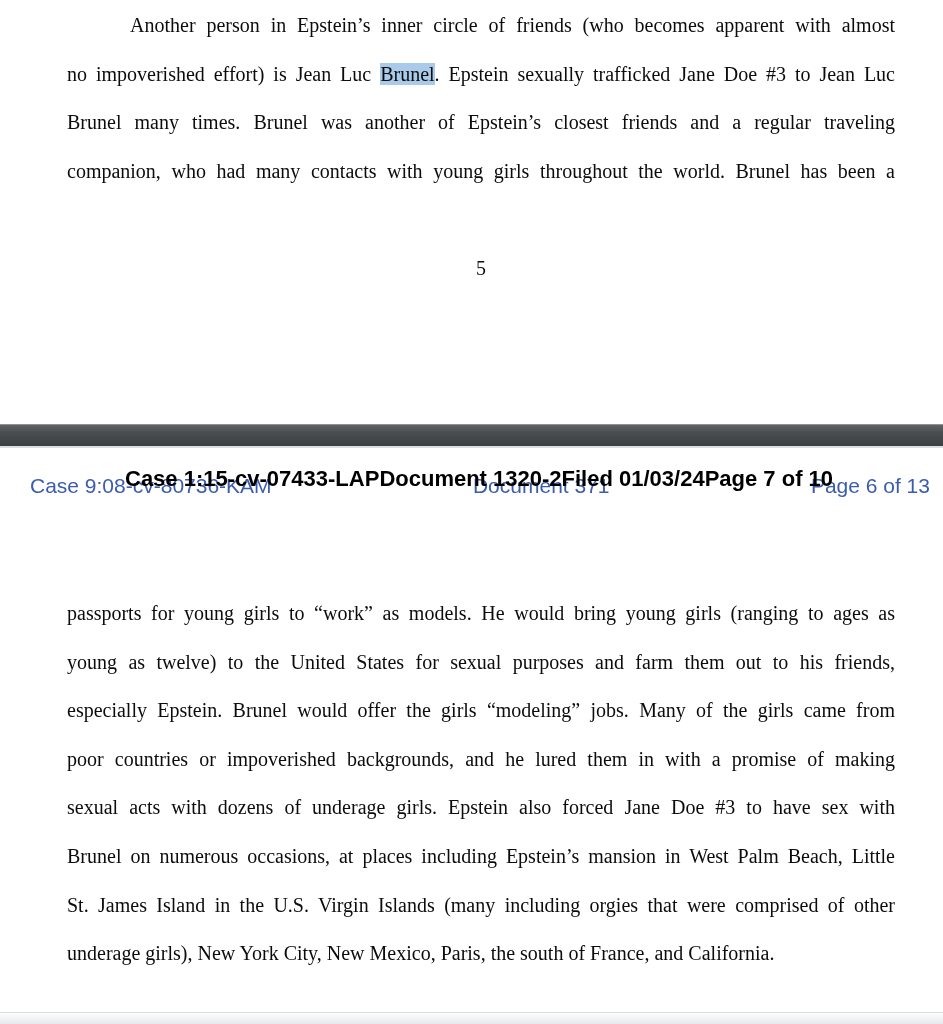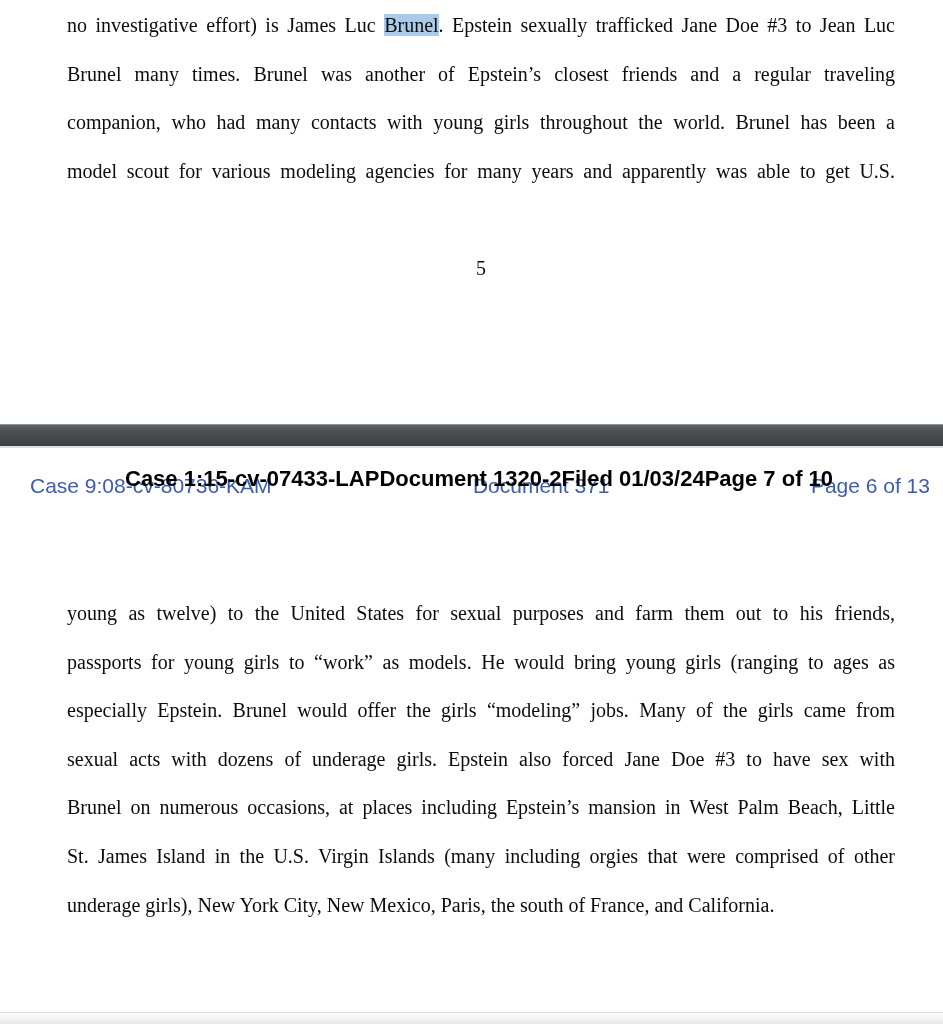--- a/index.html
+++ b/index.html
@@ -61,24 +61,24 @@
     left: 0; bottom: 0;
     width: 943px; height: 11px;
     background: linear-gradient(#fdfdfd, #e7e8ea);
     border-top: 1px solid #dcdddf;
   }
 </style>
 </head>
 <body>
 
 <div id="page1-text" class="page-text">
-    <div class="line"><span>no investigative effort) is James Luc </span><span class="hl" style="background: rgb(169, 202, 233);">Brunel</span><span>.  Epstein sexually trafficked Jane Doe #3 to Jean Luc</span></div>
+    <div class="line indent"><span>Another person in Epstein’s inner circle of friends (who becomes apparent with almost</span></div>
+    <div class="line"><span>no impoverished effort) is Jean Luc </span><span class="hl" style="background: rgb(169, 202, 233);">Brunel</span><span>.  Epstein sexually trafficked Jane Doe #3 to Jean Luc</span></div>
     <div class="line"><span>Brunel many times.  Brunel was another of Epstein’s closest friends and a regular traveling</span></div>
     <div class="line"><span>companion, who had many contacts with young girls throughout the world.  Brunel has been a</span></div>
-    <div class="line"><span>model scout for various modeling agencies for many years and apparently was able to get U.S.</span></div>
   </div>
 
 <div class="page-text" id="page1-number-wrap" style="top:244px;">
   <div class="line center">5</div>
 </div>
 
 <div class="page-separator"></div>
 
 <div id="header-old" class="header-line">
   <span>Case 9:08-cv-80736-KAM</span>
@@ -87,22 +87,23 @@
 </div>
 
 <div id="header-new" class="header-line">
   <span>Case 1:15-cv-07433-LAP</span>
   <span>Document 1320-2</span>
   <span>Filed 01/03/24</span>
   <span>Page 7 of 10</span>
 </div>
 
 <div id="page2-text" class="page-text">
+    <div class="line"><span>passports for young girls to “work” as models.  He would bring young girls (ranging to ages as</span></div>
     <div class="line"><span>young as twelve) to the United States for sexual purposes and farm them out to his friends,</span></div>
-    <div class="line"><span>passports for young girls to “work” as models.  He would bring young girls (ranging to ages as</span></div>
     <div class="line"><span>especially Epstein.  Brunel would offer the girls “modeling” jobs.  Many of the girls came from</span></div>
+    <div class="line"><span>poor countries or impoverished backgrounds, and he lured them in with a promise of making</span></div>
     <div class="line"><span>sexual acts with dozens of underage girls.  Epstein also forced Jane Doe #3 to have sex with</span></div>
     <div class="line"><span>Brunel on numerous occasions, at places including Epstein’s mansion in West Palm Beach, Little</span></div>
     <div class="line"><span>St. James Island in the U.S. Virgin Islands (many including orgies that were comprised of other</span></div>
     <div class="line lastline"><span>underage girls), New York City, New Mexico, Paris, the south of France, and California.</span></div>
   </div>
 
 <div class="bottom-edge"></div>
 
 </body></html>

